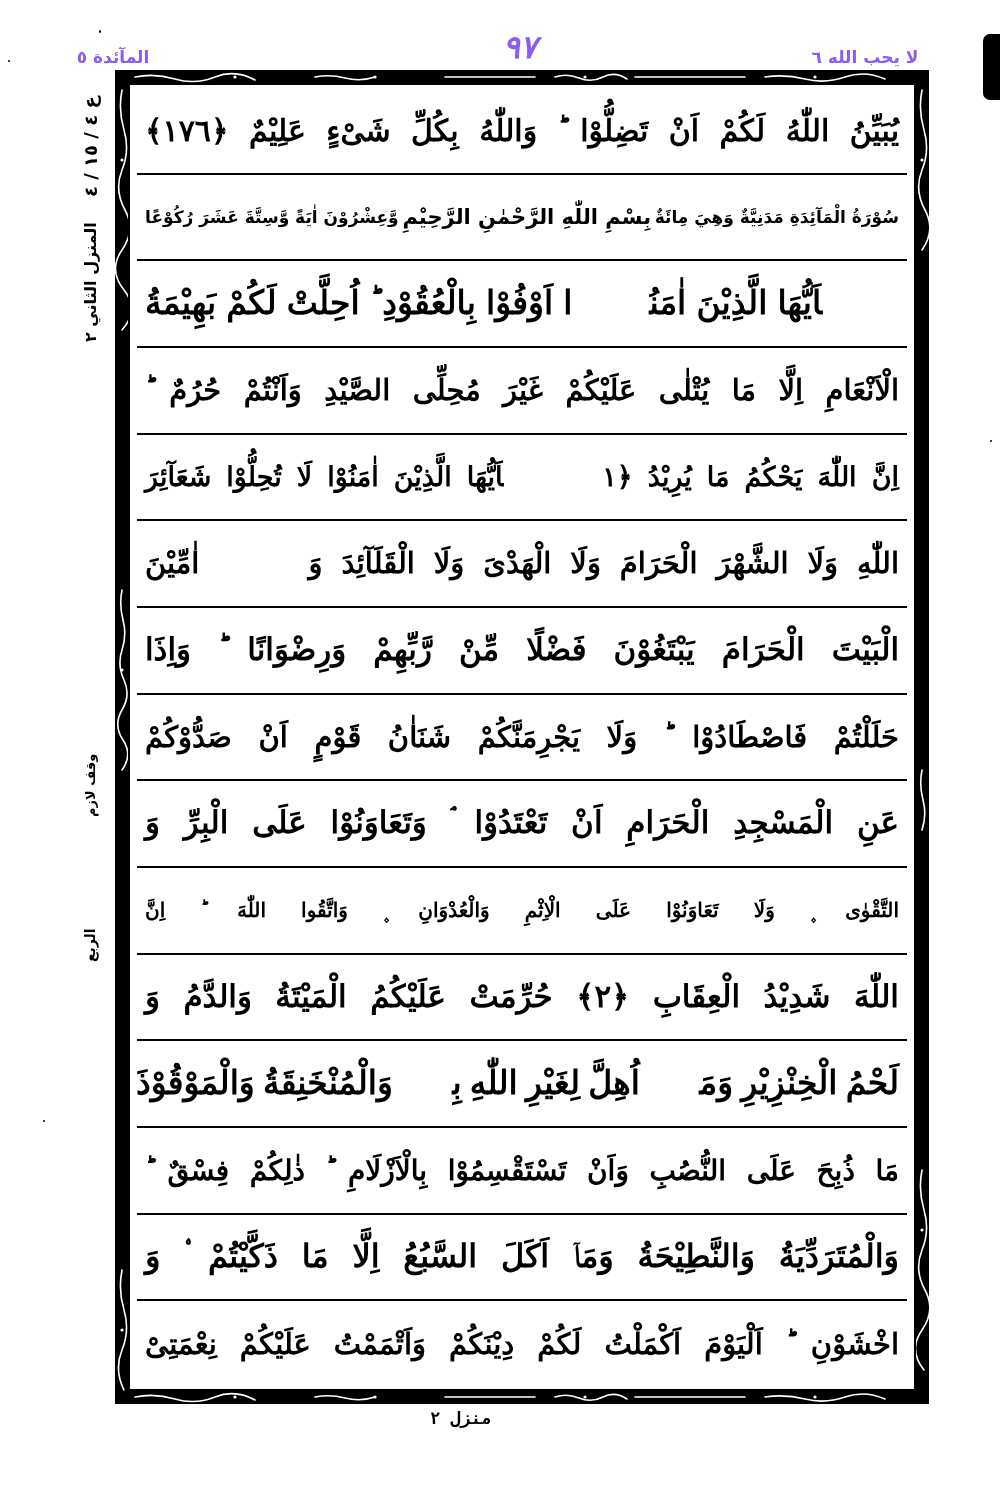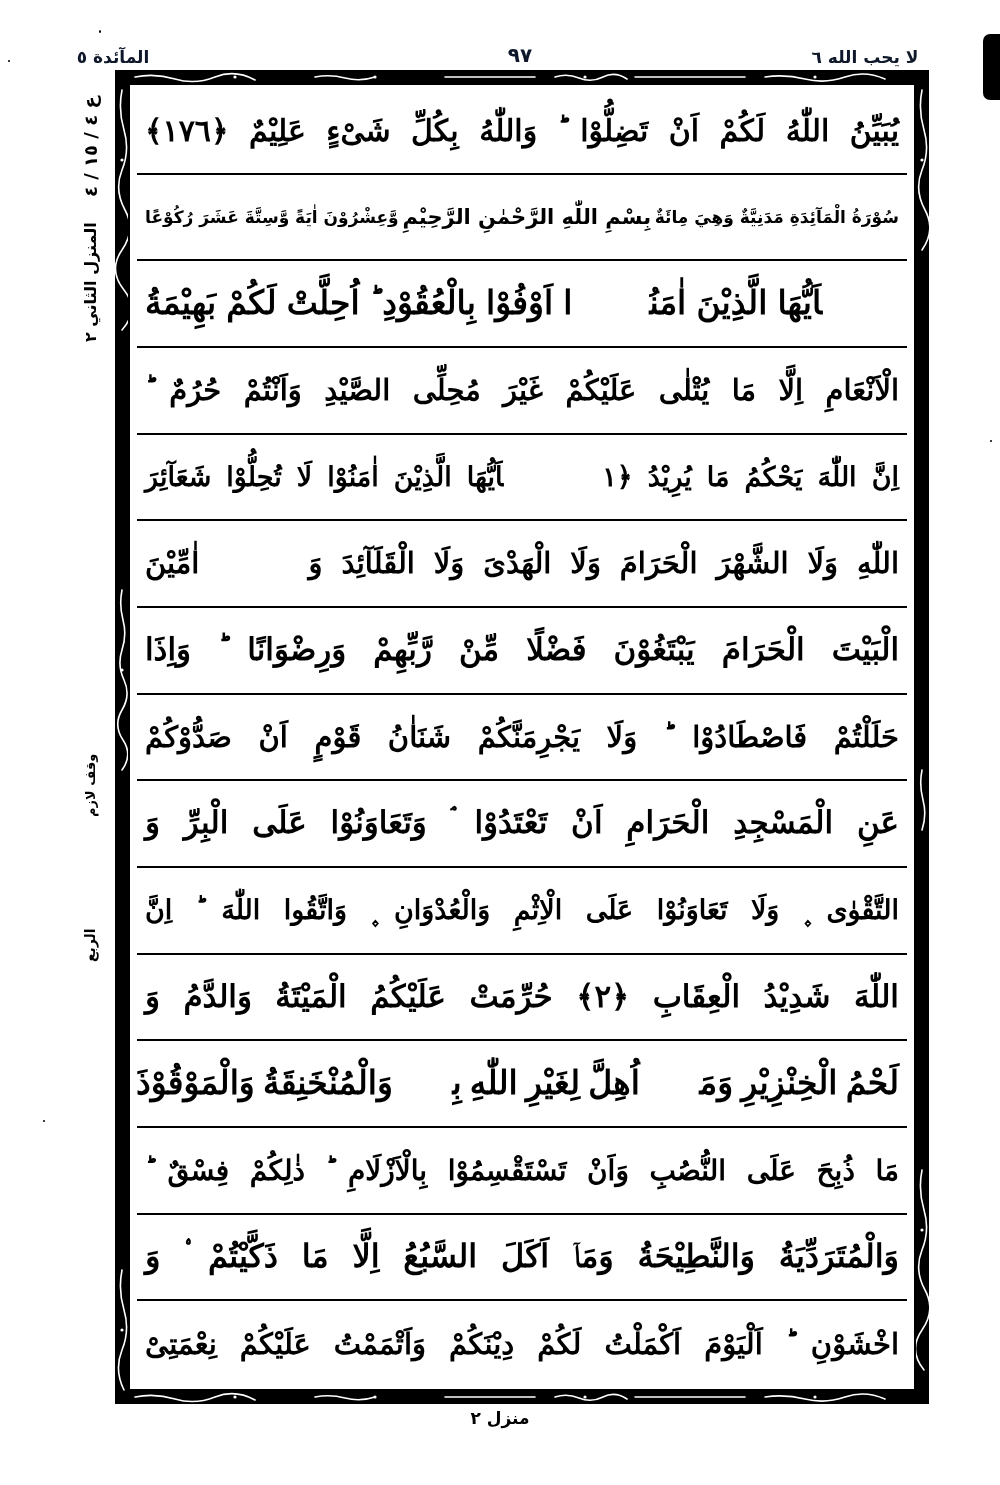--- a/index.html
+++ b/index.html
@@ -1,24 +1,24 @@
 <!DOCTYPE html>
 <html><head>
 <meta charset="utf-8">
 <style>
   * { box-sizing: border-box; margin: 0; padding: 0; }
   html, body { width: 1000px; height: 1485px; background: #ffffff; overflow: hidden; }
   body { position: relative; font-family: "DejaVu Sans", sans-serif; color: #000; }
 
   .header-left, .header-center, .header-right {
     position: absolute; top: 44px; height: 26px; line-height: 26px;
-    font-weight: bold; color: #0f172a; direction: rtl; white-space: nowrap;
+    font-weight: bold; color: #8b5cf6; direction: rtl; white-space: nowrap;
   }
   .header-left { left: 48px; width: 130px; text-align: center; font-size: 17px; }
-  .header-center { left: 450px; width: 140px; text-align: center; font-size: 20px; top: 38px; height: 34px; line-height: 34px; }
+  .header-center { left: 450px; width: 140px; text-align: center; font-size: 32px; top: 30px; height: 34px; line-height: 34px; font-style: italic; }
   .header-right { left: 800px; width: 130px; text-align: center; font-size: 17px; }
 
   .edge-tab {
     position: absolute; left: 983px; top: 34px; width: 17px; height: 66px;
     background: #000; border-radius: 7px 0 0 7px;
   }
 
   .frame {
     position: absolute; left: 115px; top: 70px; width: 814px; height: 1334px;
     background: #000;
@@ -63,21 +63,21 @@
     direction: rtl; font-weight: bold; color: #000; white-space: nowrap;
     text-align: center; display: flex; align-items: center; justify-content: center;
   }
   .mn-ruku { top: 92px; height: 110px; font-size: 18px; }
   .mn-manzil { top: 212px; height: 140px; font-size: 16px; }
   .mn-waqf { top: 740px; height: 90px; font-size: 13px; }
   .mn-sajda { top: 905px; height: 80px; font-size: 14px; }
 
   .footer {
     position: absolute; left: 430px; top: 1408px; width: 140px; height: 24px;
-    text-align: center; font-weight: bold; font-size: 17px; direction: rtl;
+    text-align: left; font-weight: bold; font-size: 17px; direction: rtl; font-family: Liberation Mono, monospace;
   }
   .speck { position: absolute; background: #000; border-radius: 50%; }
 </style>
 </head>
 <body>
 
 <div>
 
   <div class="header-left">المآئدة ٥</div>
   <div class="header-center">٩٧</div>
@@ -142,21 +142,21 @@
         <div class="line">
           <span class="line-text" style="width: 100%; font-size: 31px;">الْبَيْتَ الْحَرَامَ يَبْتَغُوْنَ فَضْلًا مِّنْ رَّبِّهِمْ وَرِضْوَانًا ؕ وَاِذَا</span>
         </div>
         <div class="line">
           <span class="line-text" style="width: 100%; font-size: 29px;">حَلَلْتُمْ فَاصْطَادُوْا ؕ وَلَا يَجْرِمَنَّكُمْ شَنَاٰنُ قَوْمٍ اَنْ صَدُّوْكُمْ</span>
         </div>
         <div class="line">
           <span class="line-text" style="width: 100%; font-size: 31px;">عَنِ الْمَسْجِدِ الْحَرَامِ اَنْ تَعْتَدُوْا ۘ وَتَعَاوَنُوْا عَلَی الْبِرِّ وَ</span>
         </div>
         <div class="line">
-          <span class="line-text" style="width: 100%; font-size: 27px;">التَّقْوٰی ۪ وَلَا تَعَاوَنُوْا عَلَی الْاِثْمِ وَالْعُدْوَانِ ۪ وَاتَّقُوا اللّٰهَ ؕ اِنَّ</span>
+          <span class="line-text" style="width: 100%; font-size: 20px;">التَّقْوٰی ۪ وَلَا تَعَاوَنُوْا عَلَی الْاِثْمِ وَالْعُدْوَانِ ۪ وَاتَّقُوا اللّٰهَ ؕ اِنَّ</span>
         </div>
         <div class="line">
           <span class="line-text" style="width: 100%; font-size: 31px;">اللّٰهَ شَدِيْدُ الْعِقَابِ ﴿٢﴾ حُرِّمَتْ عَلَيْكُمُ الْمَيْتَةُ وَالدَّمُ وَ</span>
         </div>
         <div class="line">
           <span class="line-text" style="width: 100%; font-size: 33px;">لَحْمُ الْخِنْزِيْرِ وَمَاۤ اُهِلَّ لِغَيْرِ اللّٰهِ بِهٖ وَالْمُنْخَنِقَةُ وَالْمَوْقُوْذَةُ</span>
         </div>
         <div class="line">
           <span class="line-text" style="width: 100%; font-size: 28px;">مَا ذُبِحَ عَلَی النُّصُبِ وَاَنْ تَسْتَقْسِمُوْا بِالْاَزْلَامِ ؕ ذٰلِكُمْ فِسْقٌ ؕ</span>
         </div>

